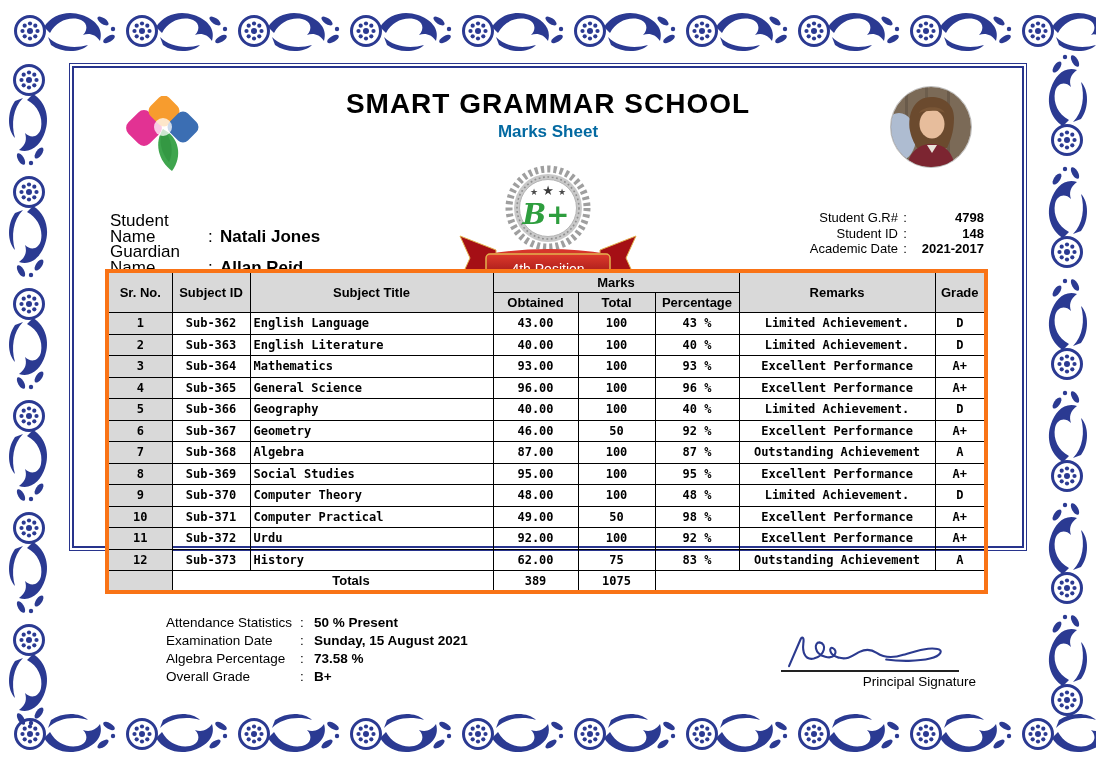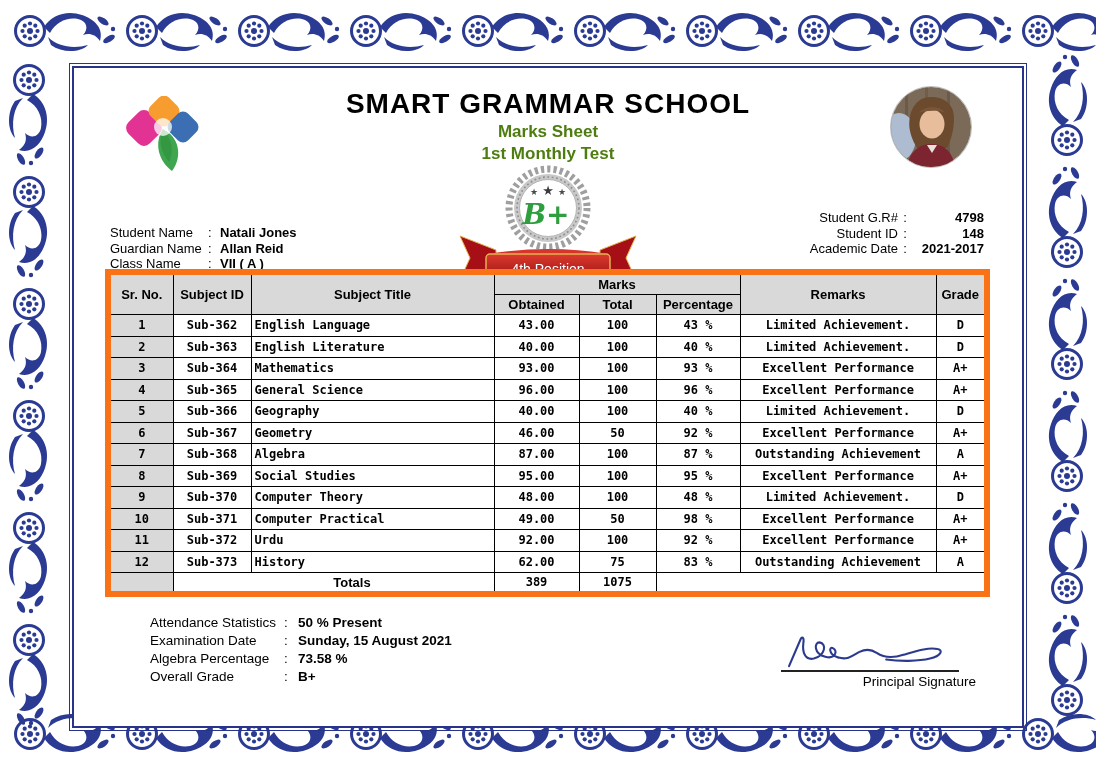--- a/index.html
+++ b/index.html
@@ -1,56 +1,56 @@
 <!DOCTYPE html>
 <html><head>
 <meta charset="utf-8">
 <style>
   * { box-sizing: border-box; margin: 0; padding: 0; }
   html,body { width:1096px; height:763px; background:#ffffff; overflow:hidden;
     font-family:"Liberation Sans", sans-serif; position:relative; }
   #orn { position:absolute; left:0; top:0; z-index:0; pointer-events:none; }
-  .sheet { position:absolute; left:72px; top:66px; width:952px; height:662px;
+  .sheet { position:absolute; left:72px; top:66px; width:952px; height:482px;
     background:#fff; border:2px solid #28348C; outline:1px solid #28348C; outline-offset:2px; z-index:1; }
 
   .title-block { position:absolute; top:20px; left:0; width:100%; text-align:center; }
   .school-name { font-size:28px; font-weight:bold; letter-spacing:1px; color:#000; }
-  .doc-title, .test-title { font-size:17px; font-weight:bold; color:#4d7c0f; margin-top:2px; }
+  .doc-title, .test-title { font-size:17px; font-weight:bold; color:#0369a1; margin-top:2px; }
 
   .logo { position:absolute; left:48px; top:28px; }
   .photo { position:absolute; left:816px; top:18px; width:82px; height:82px; border-radius:50%;
     overflow:hidden; border:1px solid #bbb; }
 
   .badge-wrap { position:absolute; left:50%; top:96px; transform:translateX(-50%);
     width:180px; text-align:center; }
   .seal { position:relative; z-index:2; }
   .ribbon { position:relative; margin-top:-22px; z-index:3; }
 
-  .details-left { position:absolute; left:36px; top:145px; font-size:13px; line-height:15.5px;margin-top:12px; }
+  .details-left { position:absolute; left:36px; top:145px; font-size:17px; line-height:15.5px; }
   .details-left .d-label { display:inline-block; width:98px; }
   .details-left .d-colon { display:inline-block; width:12px; }
   .d-value { font-weight:bold; }
   .details-right { position:absolute; right:38px; top:142px; font-size:13px; line-height:15.5px; }
   .details-right .row { display:flex; justify-content:flex-end; }
   .details-right .d-label { text-align:right; }
   .details-right .d-colon { width:14px; text-align:center; }
   .details-right .d-value { width:72px; text-align:right; }
 
   table.marks { position:absolute; left:31px; top:201px; border-collapse:collapse;
     table-layout:fixed; width:879px; }
   table.marks th, table.marks td { border:1.5px solid #000; overflow:hidden; white-space:nowrap; }
   table.marks th { background:#D9D9D9; font-size:13px; font-weight:bold; padding:2px 2px; }
   table.marks td { font-family:"DejaVu Sans Mono", monospace; font-size:12px; font-weight:bold;
     height:21.5px; padding:0 3px; }
   td.c, th.c { text-align:center; }
   td.l { text-align:left; padding-left:5px; }
   td.sr { background:#D9D9D9; }
   tr.totals-row td.sans { font-family:"Liberation Sans",sans-serif; font-size:13px; font-weight:bold;padding-left:40px; }
 
-  .footer-block { position:absolute; left:76px; top:546px; font-size:13.5px; line-height:18px; }
+  .footer-block { position:absolute; left:92px; top:546px; font-size:13.5px; line-height:18px; }
   .footer-block .f-label { display:inline-block; width:134px; }
   .footer-block .f-colon { display:inline-block; width:14px; }
 
   .signature { position:absolute; left:690px; top:562px; width:212px; text-align:right; }
   .sig-scribble { display:block; margin:0 auto; border-bottom:2px solid #222; width:178px; }
   .sig-label { font-size:13.5px; margin-top:2px; }
 </style>
 </head>
 <body>
 
@@ -117,21 +117,20 @@
       <rect x="-13" y="-13" width="26" height="26" rx="7" transform="translate(61,31) rotate(45)" fill="#2B62AD"></rect>
       <path d="M41,33 C57,41 61,60 50,75 C36,65 32,46 41,33 Z" fill="#2F9E3F"></path>
       <path d="M41,33 C50,42 52,56 47,66 C39,57 36,44 41,33 Z" fill="#1E8A30" opacity="0.7"></path>
     </g>
     <circle cx="41" cy="31" r="9" fill="#ffffff" opacity="0.75"></circle>
   </svg>
 
   <div class="title-block">
     <div class="school-name">SMART GRAMMAR SCHOOL</div>
     <div class="doc-title">Marks Sheet</div>
-    <div class="test-title">1st Monthly Test</div>
   </div>
 
   <div class="photo">
     <svg width="80" height="80" viewBox="0 0 80 80">
       <rect width="80" height="80" fill="#7B6A57"></rect>
       <rect x="14" width="3" height="80" fill="#5F5143" opacity="0.6"></rect>
       <rect x="34" width="3" height="80" fill="#5F5143" opacity="0.5"></rect>
       <rect x="56" width="3" height="80" fill="#5F5143" opacity="0.6"></rect>
       <ellipse cx="8" cy="50" rx="17" ry="24" fill="#AEBCD1"></ellipse>
       <path d="M40,10 C24,10 16,26 19,44 C21,53 24,57 26,61 L56,61 C59,54 63,46 63,31 C63,17 53,10 40,10 Z" fill="#6B4A2E"></path>
@@ -189,21 +188,21 @@
         <span class="d-colon">:</span>
         <span class="d-value">148</span>
     </div>
     <div class="row">
       <span class="d-label">Academic Date</span>
         <span class="d-colon">:</span>
         <span class="d-value">2021-2017</span>
     </div>
   </div>
 
-  <table class="marks" style="border:6px solid #f97316;">
+  <table class="marks" style="border:4px solid #f97316;">
     <colgroup>
       <col style="width:65px">
         <col style="width:78px">
         <col style="width:243px">
       <col style="width:85px">
         <col style="width:77px">
         <col style="width:84px">
       <col style="width:196px">
         <col style="width:51px">
     </colgroup>

